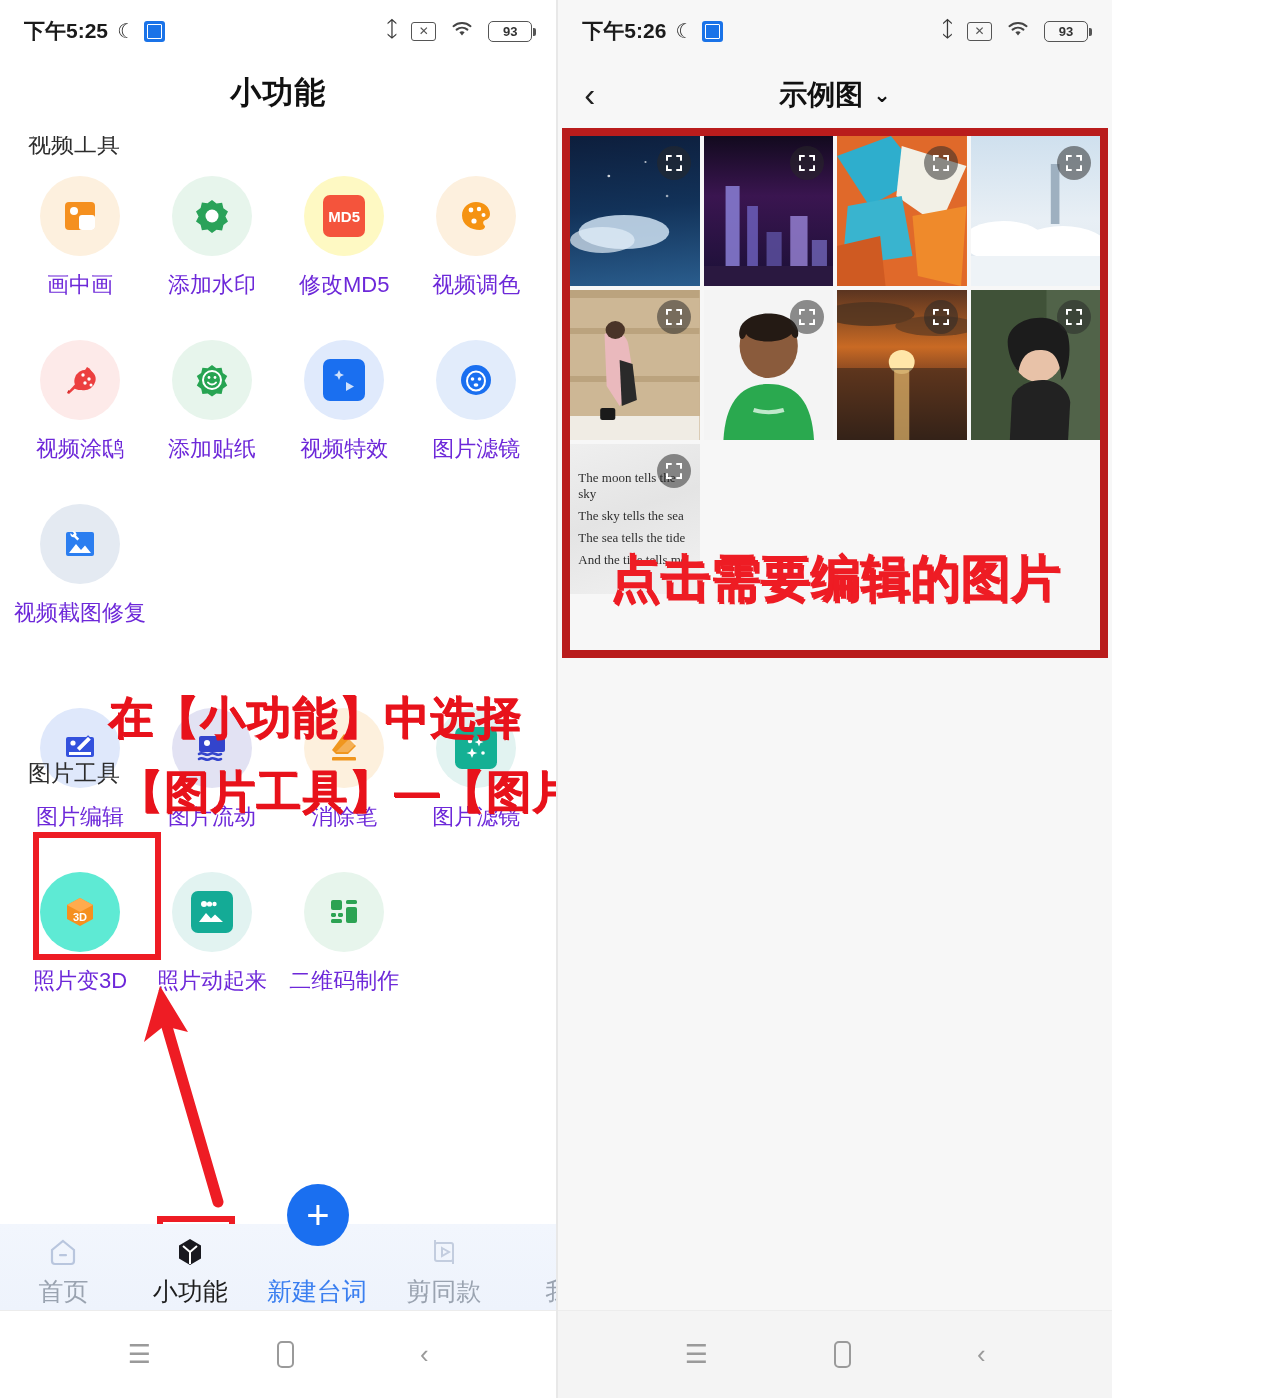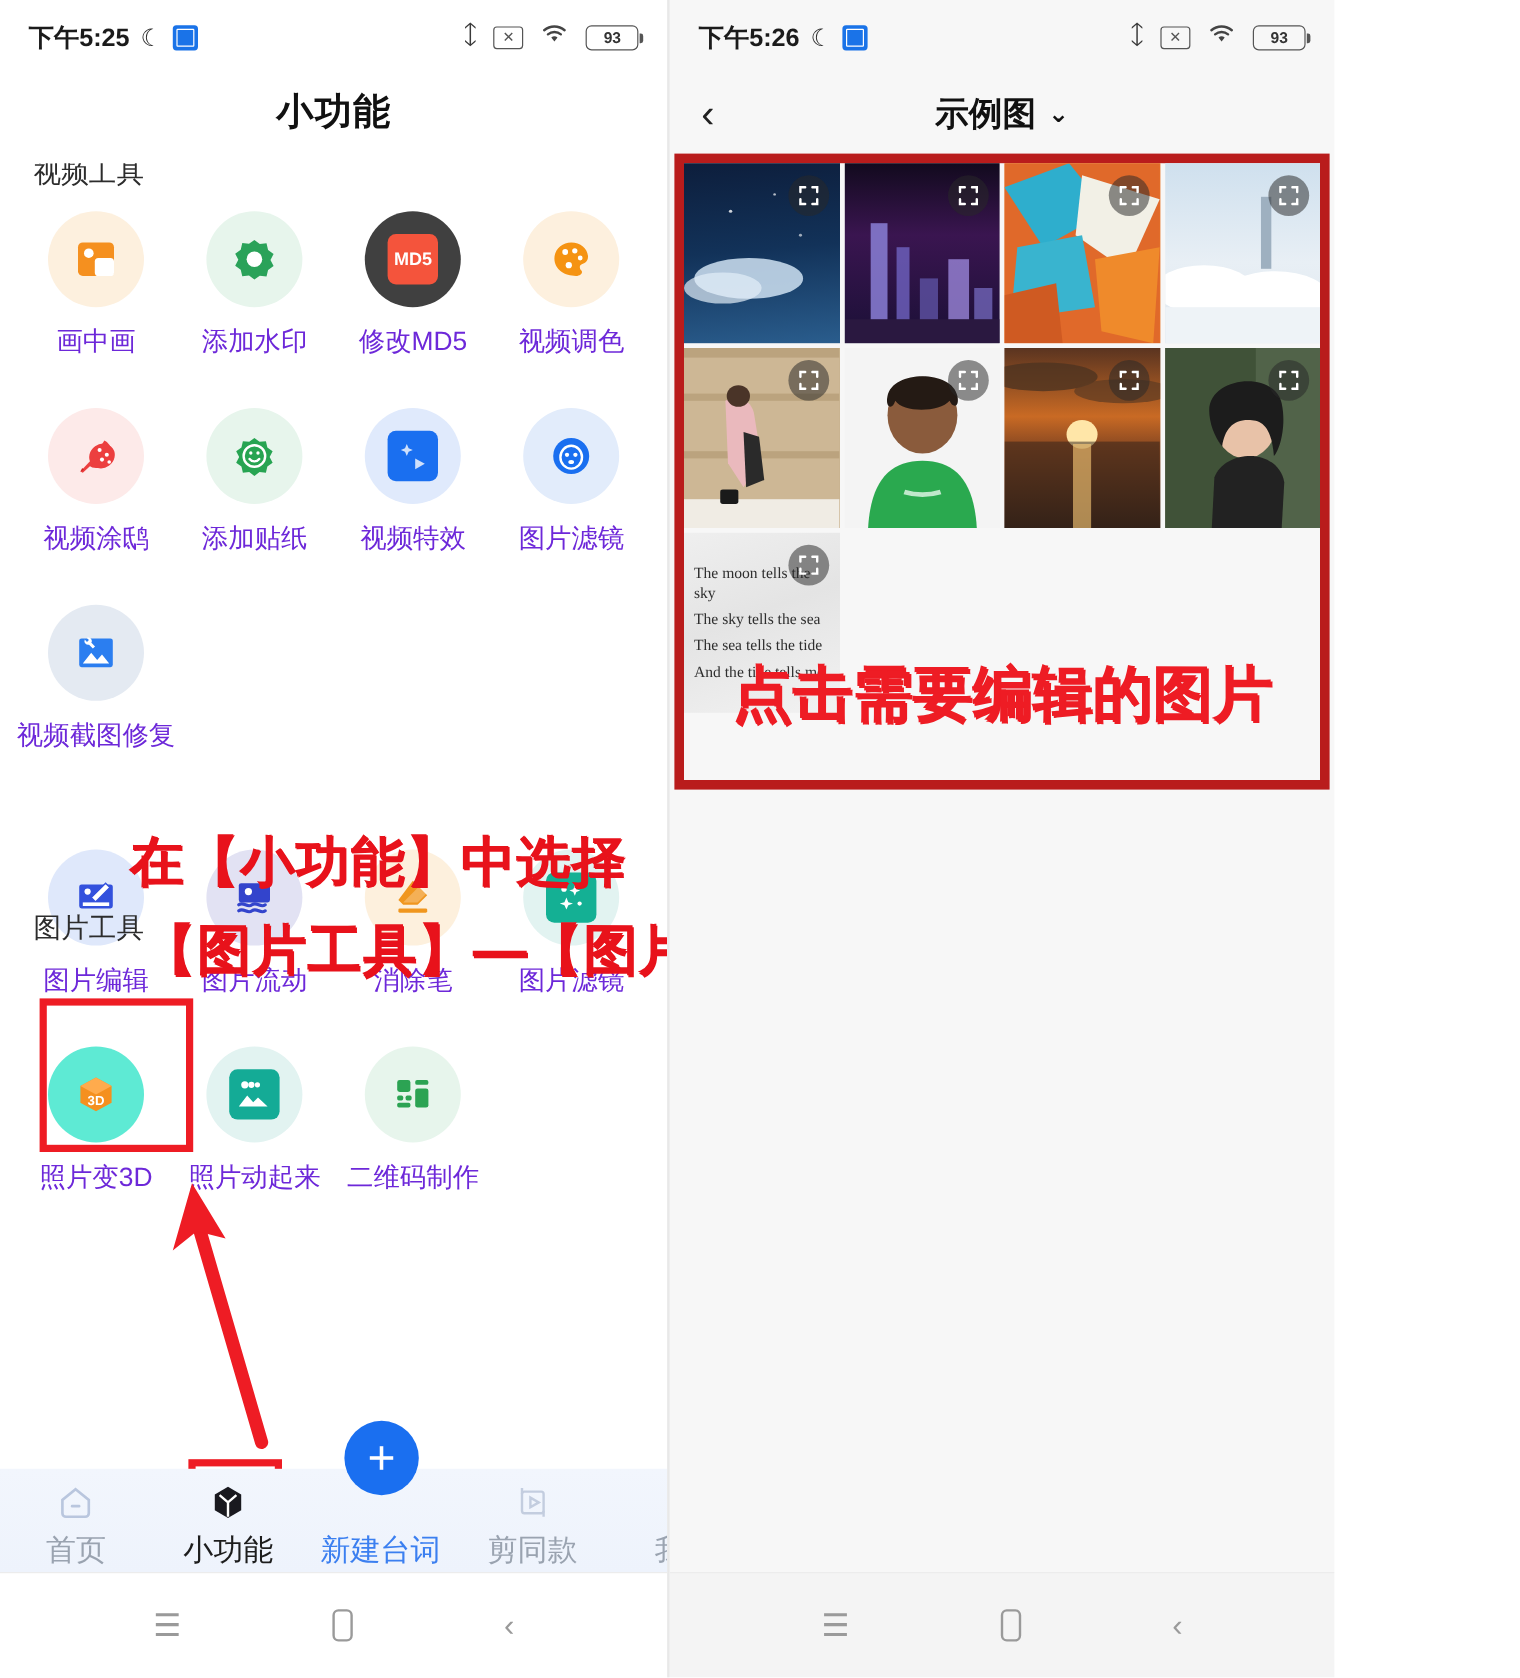--- a/index.html
+++ b/index.html
@@ -212,21 +212,21 @@
         <div class="bub" style="background:#e7f5ec">
           <svg width="44" height="44" viewBox="0 0 44 44">
               <path d="M22 6l4.5 3.4 5.6-.6 1.3 5.5 4.6 3.3-2.6 5 2.6 5-4.6 3.3-1.3 5.5-5.6-.6L22 39l-4.5-3.4-5.6.6-1.3-5.5L6 27.4l2.6-5L6 17.4l4.6-3.3 1.3-5.5 5.6.6z" fill="#2aa259"></path>
               <circle cx="22" cy="22" r="6.5" fill="#fff"></circle>
             </svg>
         </div>
         <div class="cell-label">添加水印</div>
       </div>
 
       <div class="cell">
-        <div class="bub" style="background:#404040">
+        <div class="bub" style="background:#fef9c3">
           <div class="sq" style="background:#f4543c">
             <span class="md5txt">MD5</span>
           </div>
         </div>
         <div class="cell-label">修改MD5</div>
       </div>
 
 
       <div class="cell">
         <div class="bub" style="background:#fdf0de">

